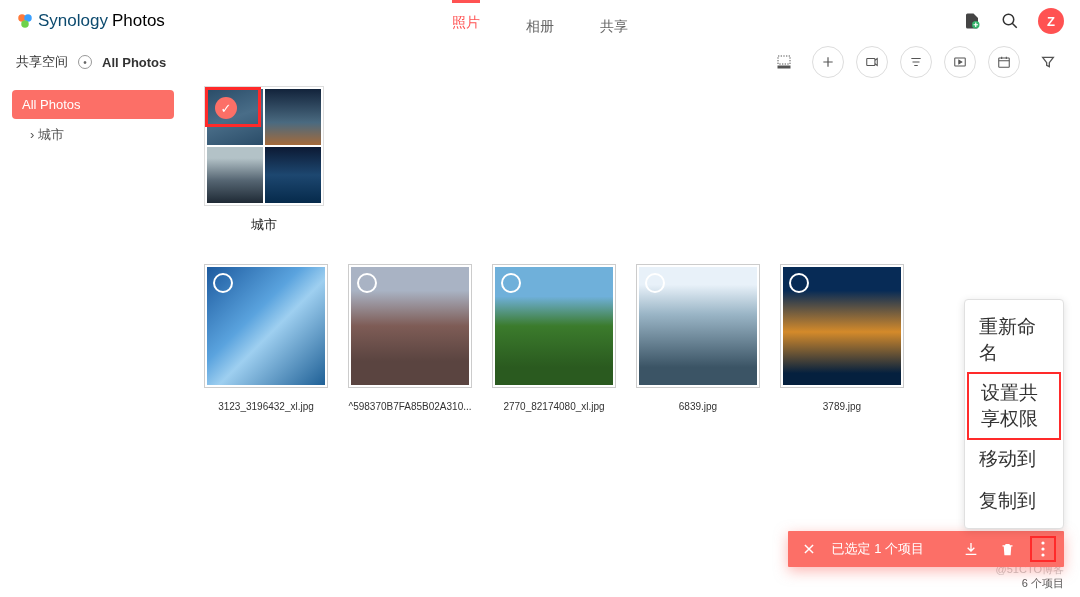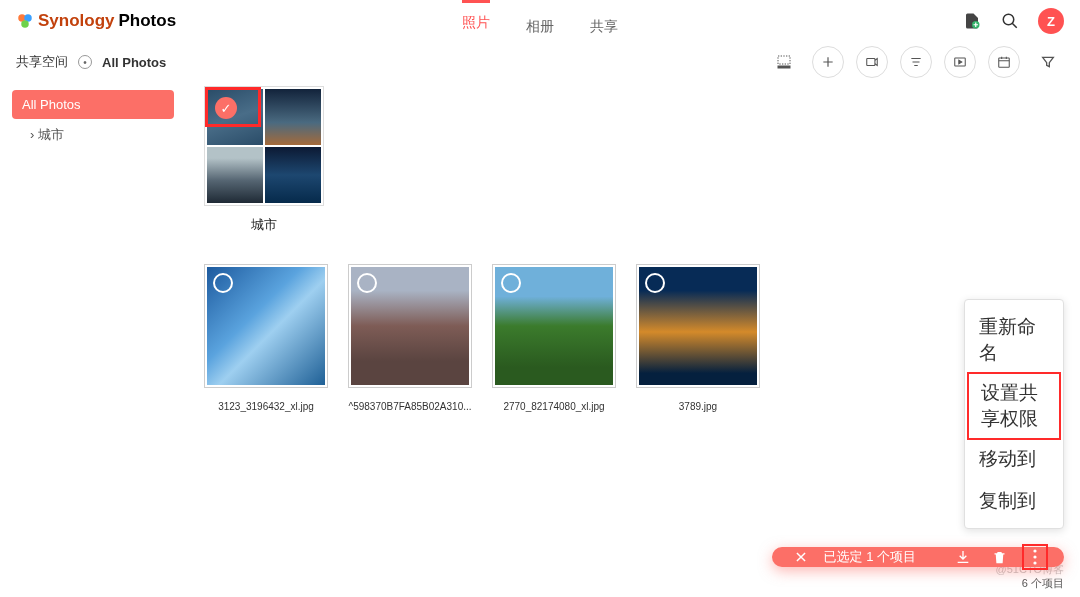--- a/index.html
+++ b/index.html
@@ -1,22 +1,22 @@
 <!DOCTYPE html>
 <html><head>
 <meta charset="utf-8">
 <style>
 * { margin: 0; padding: 0; box-sizing: border-box; font-family: -apple-system, BlinkMacSystemFont, "Segoe UI", Arial, sans-serif; }
 body { width: 1080px; height: 597px; background: #fff; overflow: hidden; position: relative; }
 .header { height: 42px; display: flex; align-items: center; padding: 0 16px; position: relative; }
 .logo { display: flex; align-items: center; gap: 4px; font-size: 17px; }
 .logo-icon { width: 18px; height: 18px; display:inline-block; }
-.logo-text1 { color: #c2410c; font-weight: 700; }
-.logo-text2 { color: #000; font-weight: 700; }
-.nav-tabs { position: absolute; left: 50%; transform: translateX(-50%); display: flex; gap: 36px; font-size: 14px; height: 42px; align-items: center;}
+.logo-text1 { color: #0c4a6e; font-weight: 400; }
+.logo-text2 { color: #000; font-weight: 400; }
+.nav-tabs { position: absolute; left: 50%; transform: translateX(-50%); display: flex; gap: 46px; font-size: 14px; height: 42px; align-items: center;}
 .nav-tab { color: #666; cursor: pointer; height: 42px; display:flex; align-items:center; padding-top:11px; }
 .nav-tab.active { color: #ff5252; border-top: 3px solid #ff5252; padding-top:0; }
 .header-right { margin-left: auto; display: flex; align-items: center; gap: 18px; }
 .header-icon { width: 20px; height: 20px; display:flex; align-items:center; justify-content:center; color:#444; }
 .avatar-badge { width: 26px; height: 26px; border-radius: 50%; background: #ff5252; color: #fff; display: flex; align-items: center; justify-content: center; font-size: 13px; font-weight: 600; }
 .subheader { height: 40px; display: flex; align-items: center; padding: 0 16px; }
 .breadcrumb { display: flex; align-items: center; gap: 10px; font-size: 13px; color: #333; }
 .bc-dot { width:14px; height:14px; border:1px solid #999; border-radius:50%; display:flex; align-items:center; justify-content:center; font-size:10px; color:#666;}
 .toolbar-right { margin-left: auto; display: flex; gap: 12px; }
 .tool-btn { width: 32px; height: 32px; border: 1px solid #ddd; border-radius: 50%; display: flex; align-items: center; justify-content: center; background:#fff; font-size:13px; color:#555;}
@@ -45,21 +45,21 @@
 .p1 { background: linear-gradient(135deg,#1d5a9e,#5aa3de 40%,#9ecff0 55%,#1f6096); }
 .p2 { background: linear-gradient(#a9b3c4 20%,#7e5c56 50%,#5a4440 80%); }
 .p3 { background: linear-gradient(#6fb0da 25%,#3b7b2c 50%,#2a5a1f 85%); }
 .p4 { background: linear-gradient(#e8f1f9 15%,#9ab5c6 40%,#3b5465 85%); }
 .p5 { background: linear-gradient(#072b56 20%,#d48a2a 55%,#05203e 90%); }
 .photo-circle { position:absolute; top:8px; left:8px; width:20px; height:20px; border:2px solid #fff; border-radius:50%; }
 .photo-label { font-size:10px; margin-top:13px; color:#333; white-space:nowrap; overflow:hidden; text-overflow:ellipsis;}
 .context-menu { position:absolute; right:16px; bottom:68px; width:100px; background:#fff; border:1px solid #e0e0e0; border-radius:4px; box-shadow:0 2px 8px rgba(0,0,0,.12); padding:6px 0; z-index:10;}
 .context-item { padding:8px 14px; font-size:19px; color:#333; cursor:pointer;}
 .context-item.hl { border:2px solid #ff2a2a; margin:-2px 2px; padding:6px 12px;}
-.selection-bar { position:absolute; right:16px; bottom:30px; height:20px; background:#fc6f67; border-radius:10px; display:flex; align-items:center; padding:0 16px; gap:10px; color:#fff; font-size:13px; box-shadow:0 4px 14px rgba(252,111,103,.5); z-index:9;}
+.selection-bar { position:absolute; right:16px; bottom:30px; height:36px; background:#fc6f67; border-radius:1px; display:flex; align-items:center; padding:0 8px; gap:10px; color:#fff; font-size:13px; box-shadow:0 4px 14px rgba(252,111,103,.5); z-index:9;}
 .sb-btn { width:26px; height:26px; display:flex; align-items:center; justify-content:center; cursor:pointer;}
 .sb-more { border:2px solid #ff2a2a; background-clip:padding-box;}
 .footer { position:absolute; right:16px; bottom:6px; font-size:11px; color:#555;}
 .watermark { position:absolute; right:16px; bottom:20px; font-size:11px; color:#c3c3c3;}
 svg { display:block; }
 </style>
 </head>
 <body>
 
 <div class="header">
@@ -184,20 +184,27 @@
       </div>
       <div class="photo">
         <div class="photo-thumb">
             <div class="photo-img p3"></div>
             <div class="photo-circle"></div>
           </div>
         <div class="photo-label">2770_82174080_xl.jpg</div>
       </div>
       <div class="photo">
         <div class="photo-thumb">
+            <div class="photo-img p4"></div>
+            <div class="photo-circle"></div>
+          </div>
+        <div class="photo-label">6839.jpg</div>
+      </div>
+      <div class="photo">
+        <div class="photo-thumb">
             <div class="photo-img p5"></div>
             <div class="photo-circle"></div>
           </div>
         <div class="photo-label">3789.jpg</div>
       </div>
     </div>
   </div>
 </div>
 
 <div class="context-menu">

